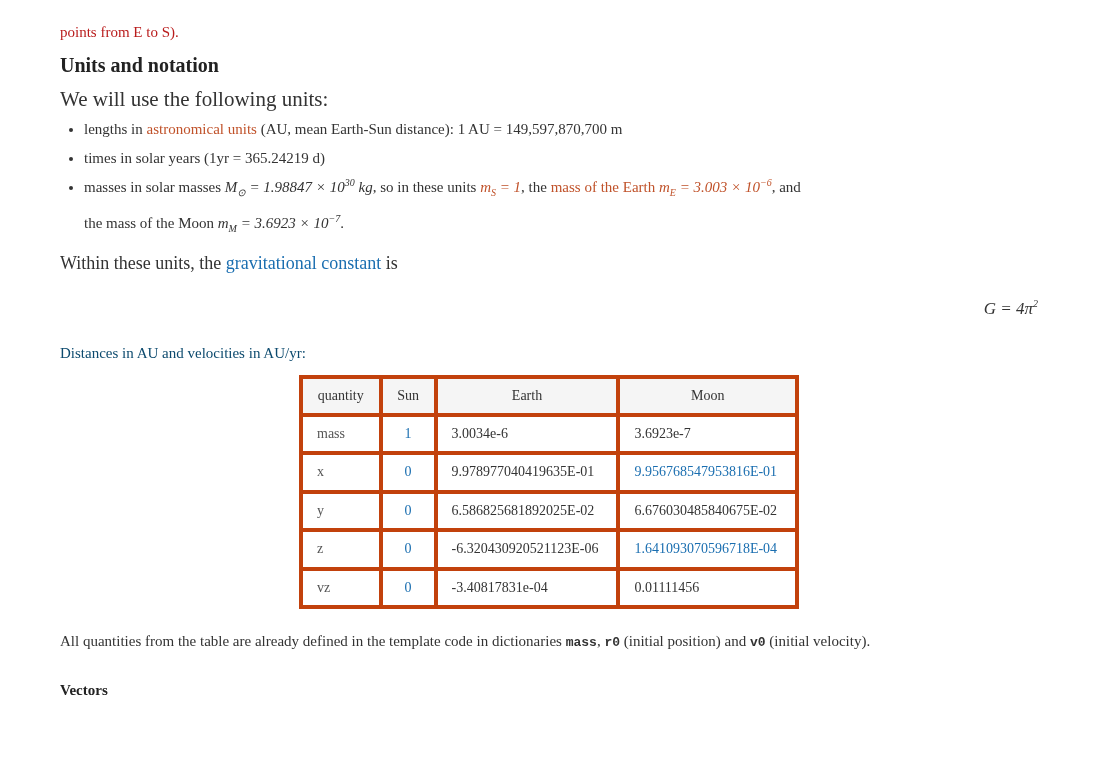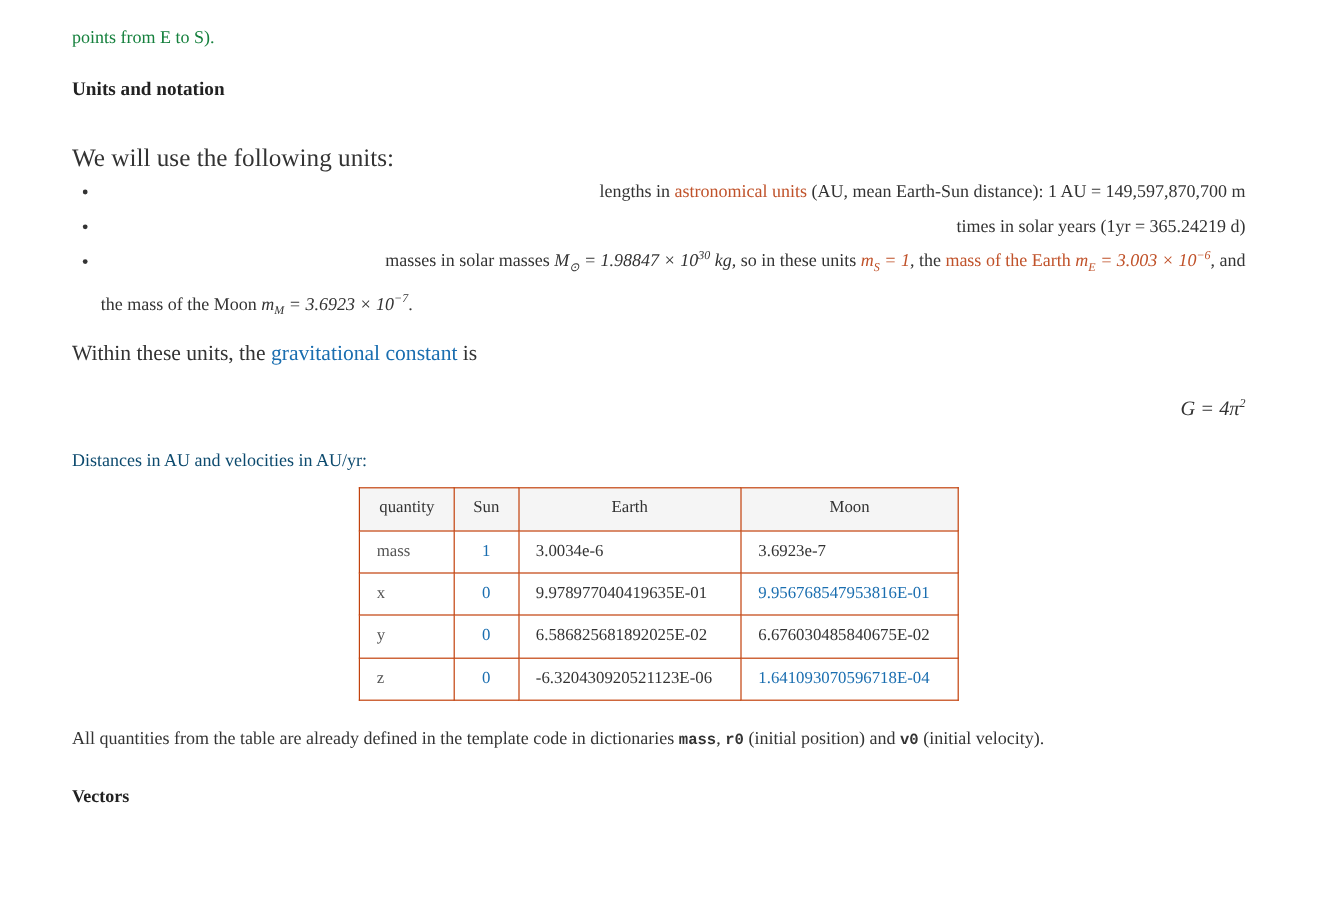--- a/index.html
+++ b/index.html
@@ -6,50 +6,49 @@
     body {
       font-family: Georgia, 'Times New Roman', serif;
       font-size: 15px;
       line-height: 1.6;
       color: #333;
       background: #fff;
       padding: 20px 60px 40px 60px;
       max-width: 1098px;
     }
     .top-note {
-      color: #15803d;
-      margin-bottom: 18px;
+      color: #b91c1c;
+      margin-bottom: 5px;
       font-size: 15px;
     }
     h2 {
-      font-size: 16px;
+      font-size: 20px;
       font-weight: bold;
       color: #222;
-      margin-bottom: 27px;
+      margin-bottom: 2px;
       font-family: Georgia, serif;
     }
     h3 {
       font-size: 15px;
       font-weight: bold;
       color: #222;
       margin-top: 24px;
       margin-bottom: 4px;
       font-family: Georgia, serif;
     }
     .intro-text {
       font-size: 21px;
     }
     ul {
       margin-left: 24px;
       margin-bottom: 10px;
     }
     ul li {
       margin-bottom: 5px;
       font-size: 15px;
-      text-align: right;
     }
     .blue { color: #1a6eb0; }
     .orange { color: #c0522a; }
     a { color: #1a6eb0; text-decoration: none; }
     .math-formula {
       text-align: right;
       font-size: 17px;
       margin: 18px 0 18px 0;
       font-style: italic;
     }
@@ -57,21 +56,21 @@
       color: #0c4a6e;
       font-size: 15px;
       margin-bottom: 10px;
     }
     table {
       border-collapse: collapse;
       margin: 0 auto 20px auto;
       min-width: 500px;
     }
     table th, table td {
-      border: 1px solid #c2410c;
+      border: 4px solid #c2410c;
       padding: 6px 14px;
       font-size: 14px;
       text-align: left;
     }
     table th {
       background: #f5f5f5;
       font-weight: normal;
       text-align: center;
     }
     table td:first-child {
@@ -175,20 +174,26 @@
       <td>0</td>
       <td>6.586825681892025E-02</td>
       <td>6.676030485840675E-02</td>
     </tr>
     <tr>
       <td>z</td>
       <td>0</td>
       <td>-6.320430920521123E-06</td>
       <td class="blue-cell">1.641093070596718E-04</td>
     </tr>
+    <tr>
+      <td>vz</td>
+      <td>0</td>
+      <td>-3.40817831e-04</td>
+      <td>0.01111456</td>
+    </tr>
   </tbody>
 </table>
 
 <p class="footer-text">
   All quantities from the table are already defined in the template code in dictionaries <code>mass</code>, <code>r0</code> (initial position) and <code>v0</code> (initial velocity).
 </p>
 
 <h3>Vectors</h3>
 
 </body></html>

